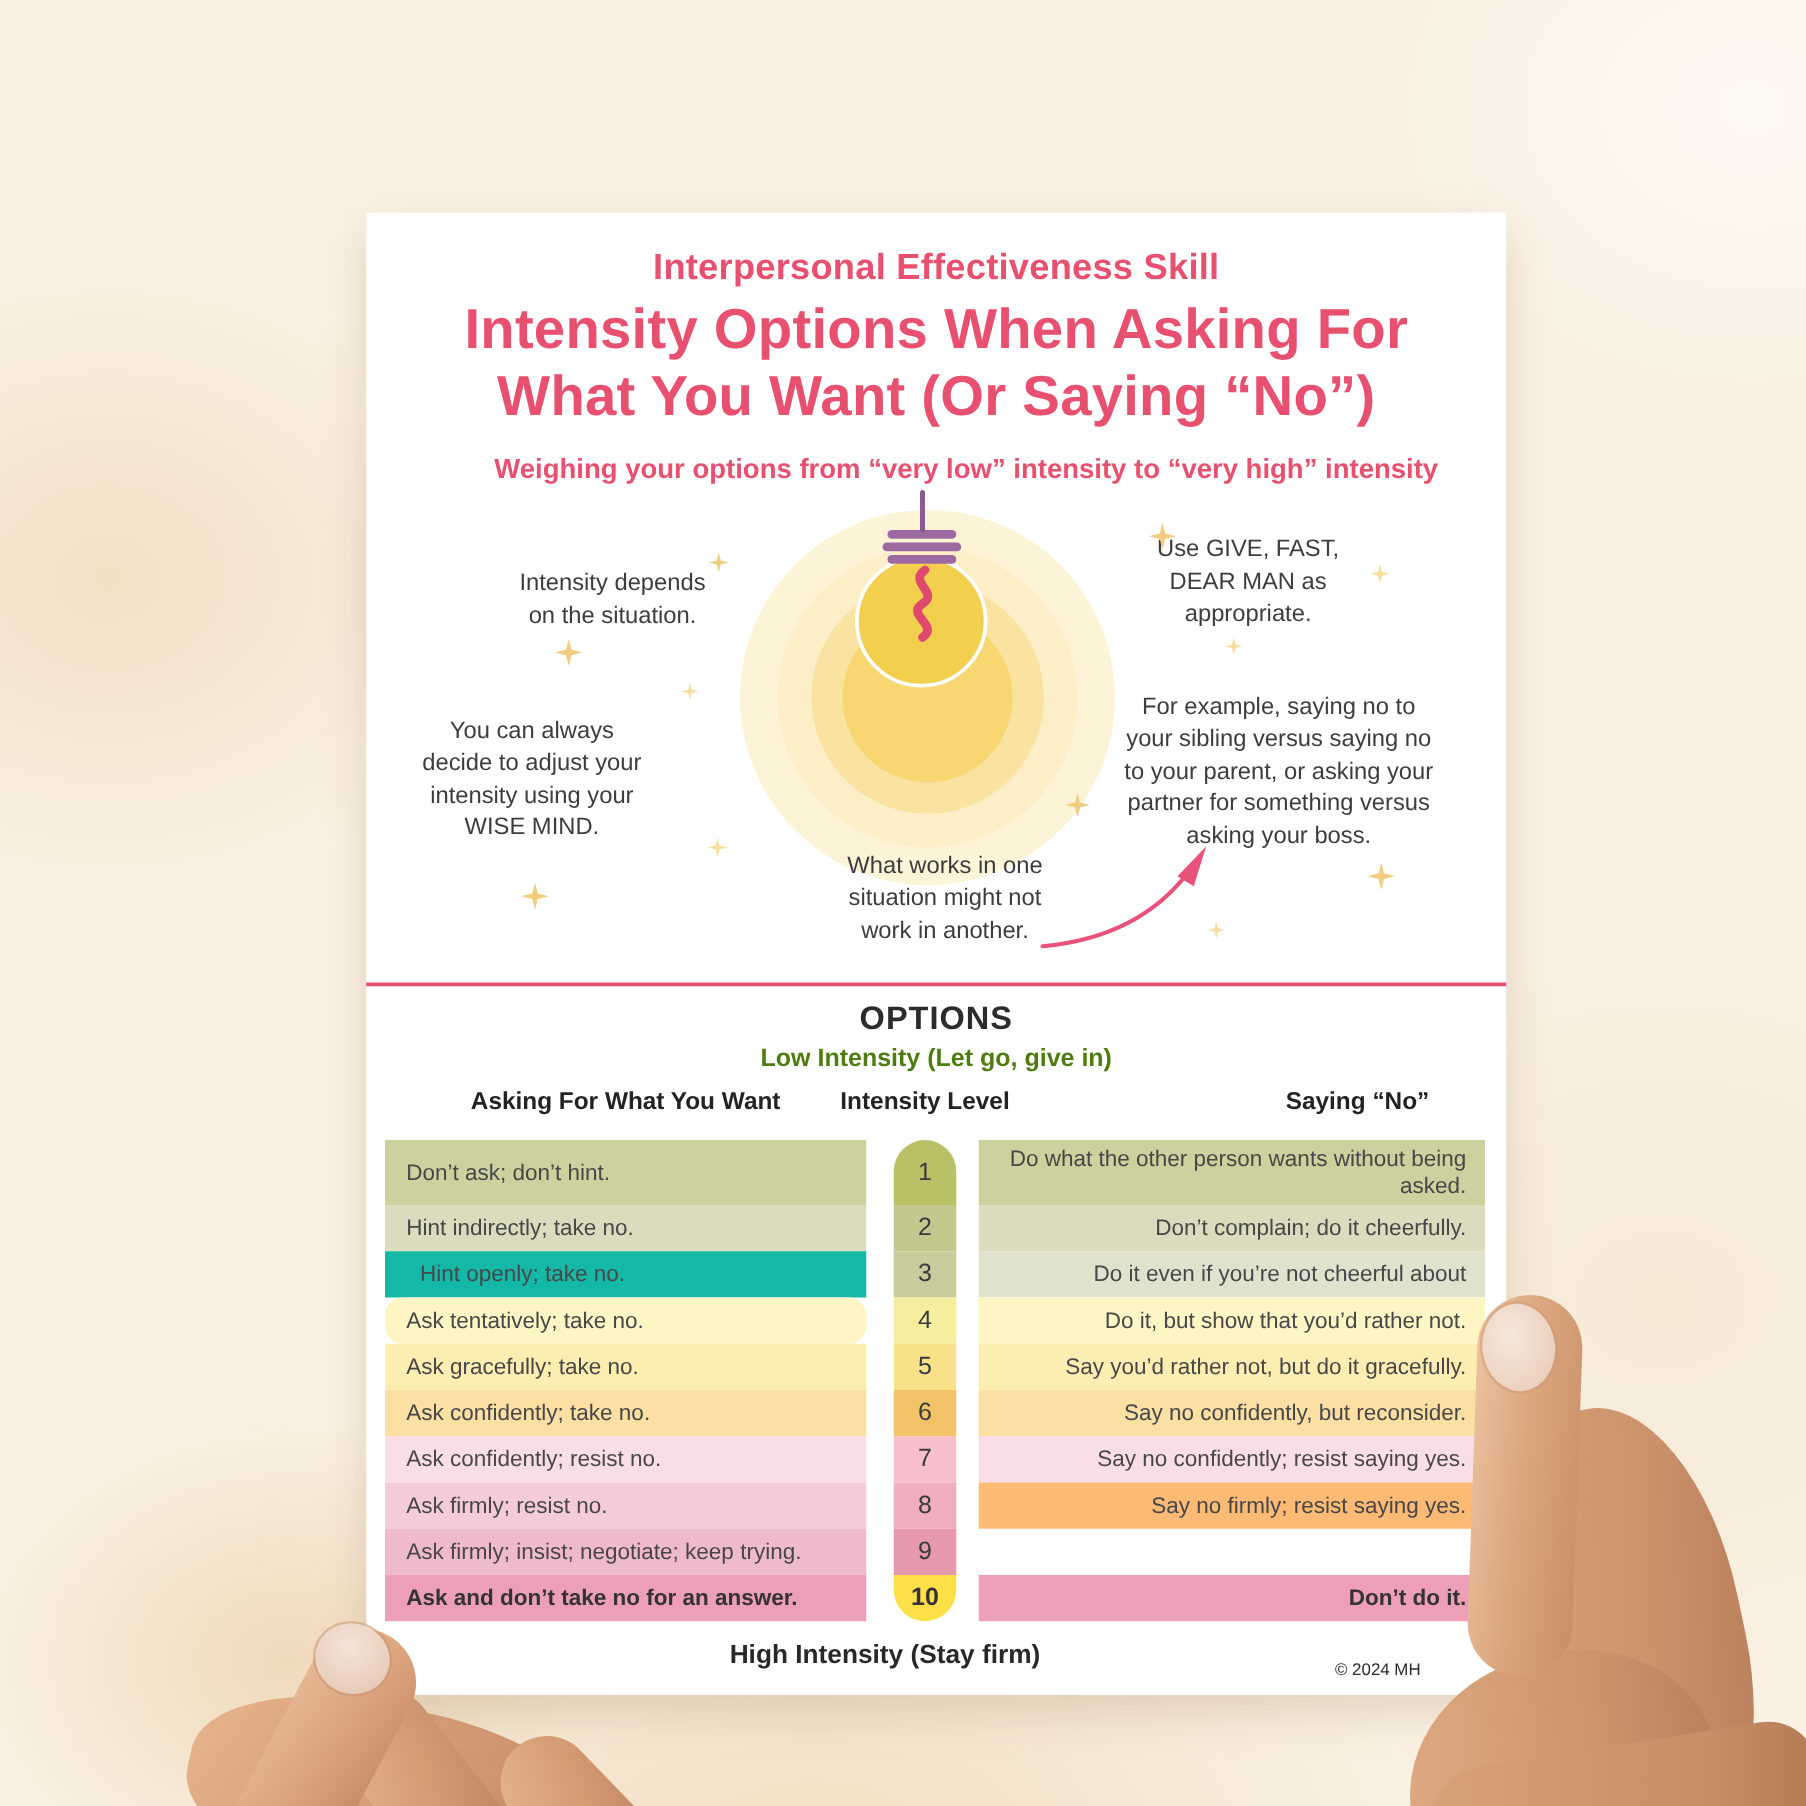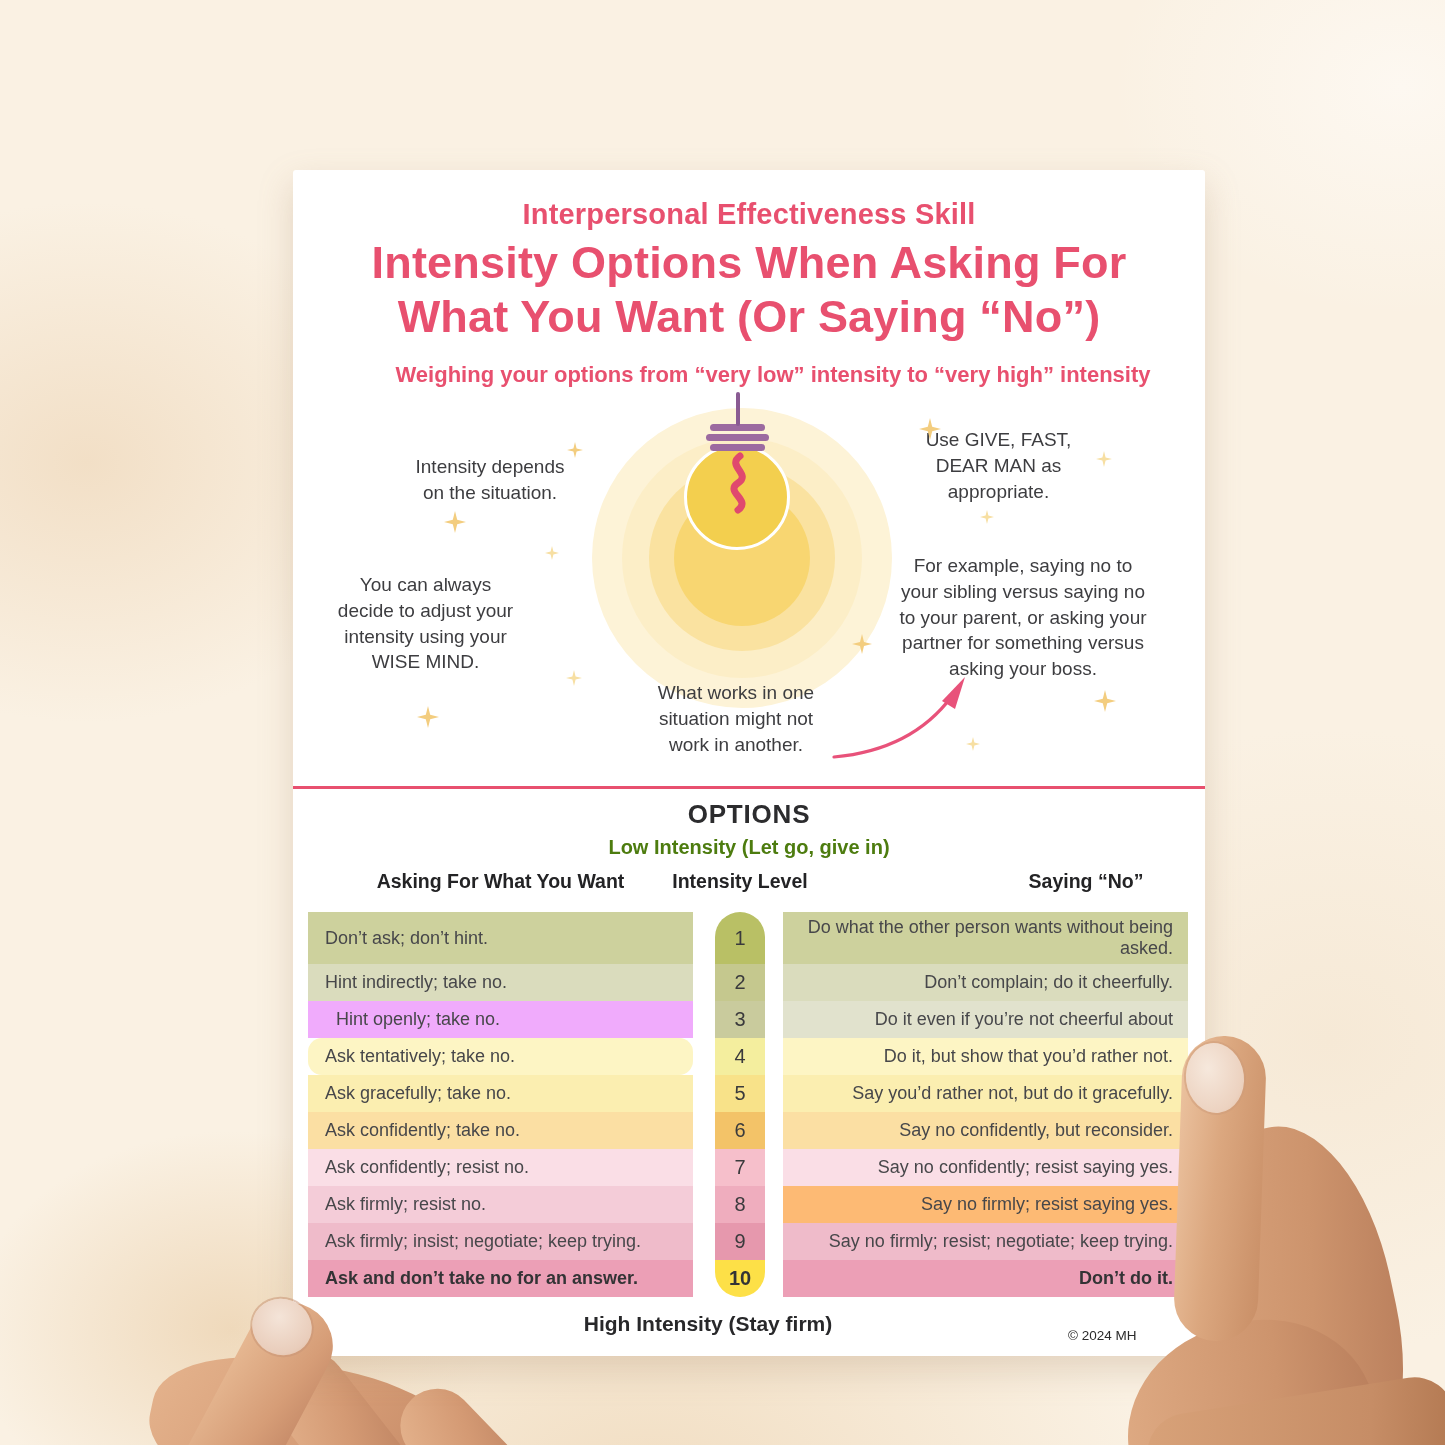--- a/index.html
+++ b/index.html
@@ -36,21 +36,21 @@
   .cord{position:absolute;left:443px;top:2px;width:4px;height:34px;background:#8a5b93;border-radius:2px;}
   .capbar{position:absolute;background:#9c6aa0;border-radius:4px;height:7px;}
   .cb1{left:417px;top:34px;width:55px;}
   .cb2{left:413px;top:44px;width:63px;}
   .cb3{left:417px;top:54px;width:55px;}
   .note{position:absolute;font-size:19px;line-height:1.36;color:#3d3d40;text-align:center;}
   .n1{left:118px;top:28px;width:158px;margin-top:36px;}
   .n2{left:628px;top:37px;width:155px;}
   .n3{left:40px;top:182px;width:185px;}
   .n4{left:605px;top:163px;width:250px;}
-  .n5{left:363px;top:290px;width:160px;}
+  .n5{left:383px;top:290px;width:160px;}
   .sparkle{position:absolute;background:#f3cd7f;
     clip-path:polygon(50% 0%,60% 40%,100% 50%,60% 60%,50% 100%,40% 60%,0% 50%,40% 40%);}
   .sp-light{background:#f7dfa2;}
   .divider{left:0;top:616px;width:912px;height:3px;background:#e8506f;}
   .options-heading{left:0;top:629px;width:100%;font-size:26px;font-weight:600;letter-spacing:.8px;color:#2c2c2e;}
   .low-label{left:0;top:666px;width:100%;font-size:20px;font-weight:600;color:#4d7c0f;}
   .hdr{position:absolute;top:700px;font-size:19.5px;font-weight:700;color:#232325;text-align:center;}
   .hdr-ask{left:15px;width:385px;}
   .hdr-level{left:347px;width:200px;}
   .hdr-no{left:688px;width:210px;font-weight:600;}
@@ -168,21 +168,21 @@
       <div class="cell cell-no" style="background-color: rgb(205, 209, 157);">Do what the other person wants without being asked.</div>
     </div>
     <div class="trow">
       <div class="cell cell-ask" style="background-color: rgb(218, 220, 189);">Hint indirectly; take no.</div>
         <div class="sp1"></div>
       <div class="cell cell-pill" style="background-color: rgb(197, 200, 142);">2</div>
         <div class="sp2"></div>
       <div class="cell cell-no" style="background-color: rgb(218, 220, 189);">Don’t complain; do it cheerfully.</div>
     </div>
     <div class="trow">
-      <div class="cell cell-ask" style="background-color: #f0abfc; padding-left: 28px;">Hint openly; take no.</div>
+      <div class="cell cell-ask" style="background-color: #14b8a6; padding-left: 28px;">Hint openly; take no.</div>
         <div class="sp1"></div>
       <div class="cell cell-pill" style="background-color: rgb(201, 203, 157);">3</div>
         <div class="sp2"></div>
       <div class="cell cell-no" style="background-color: rgb(225, 226, 205);">Do it even if you’re not cheerful about</div>
     </div>
     <div class="trow">
       <div class="cell cell-ask" style="background-color: rgb(253, 245, 196); border-radius: 14px;">Ask tentatively; take no.</div>
         <div class="sp1"></div>
       <div class="cell cell-pill" style="background-color: rgb(244, 238, 158);">4</div>
         <div class="sp2"></div>
@@ -214,21 +214,20 @@
         <div class="sp1"></div>
       <div class="cell cell-pill" style="background-color: rgb(239, 173, 190);">8</div>
         <div class="sp2"></div>
       <div class="cell cell-no" style="background-color: #fdba74;">Say no firmly; resist saying yes.</div>
     </div>
     <div class="trow">
       <div class="cell cell-ask" style="background-color: rgb(239, 187, 202);">Ask firmly; insist; negotiate; keep trying.</div>
         <div class="sp1"></div>
       <div class="cell cell-pill" style="background-color: rgb(230, 152, 173);">9</div>
         <div class="sp2"></div>
-      <div class="cell cell-no" style="background-color: rgb(239, 187, 202);">Say no firmly; resist; negotiate; keep trying.</div>
     </div>
     <div class="trow">
       <div class="cell cell-ask bold" style="background-color: rgb(236, 159, 182);">Ask and don’t take no for an answer.</div>
         <div class="sp1"></div>
       <div class="cell cell-pill pill-last bold" style="background-color: #fde047;">10</div>
         <div class="sp2"></div>
       <div class="cell cell-no bold" style="background-color: rgb(236, 159, 182);">Don’t do it.</div>
     </div>
   </div>
 

